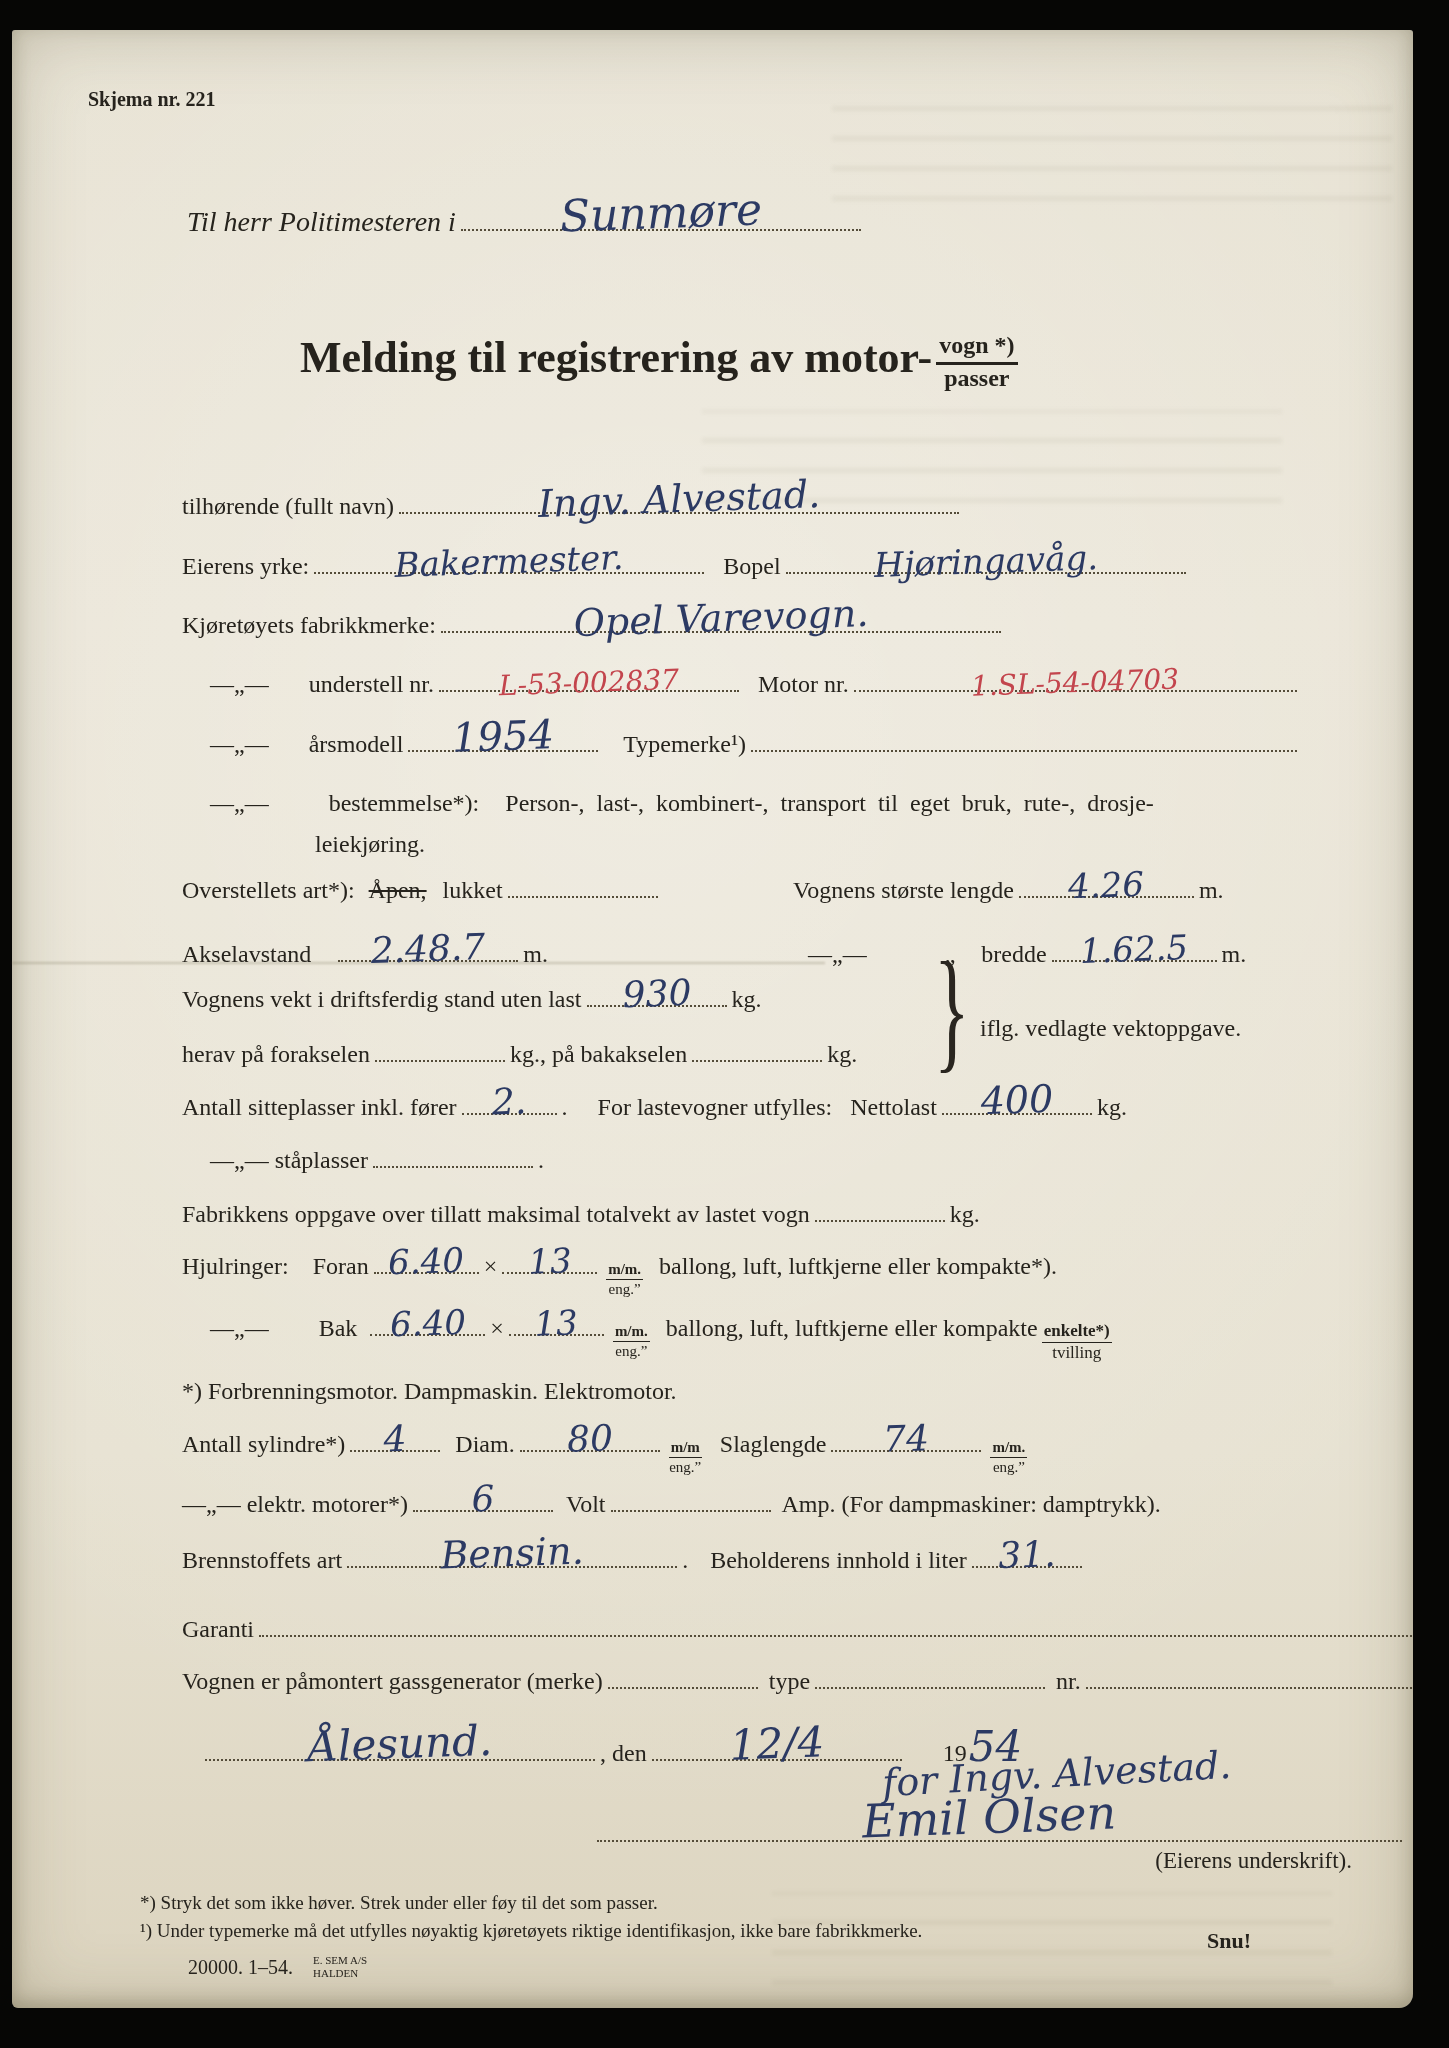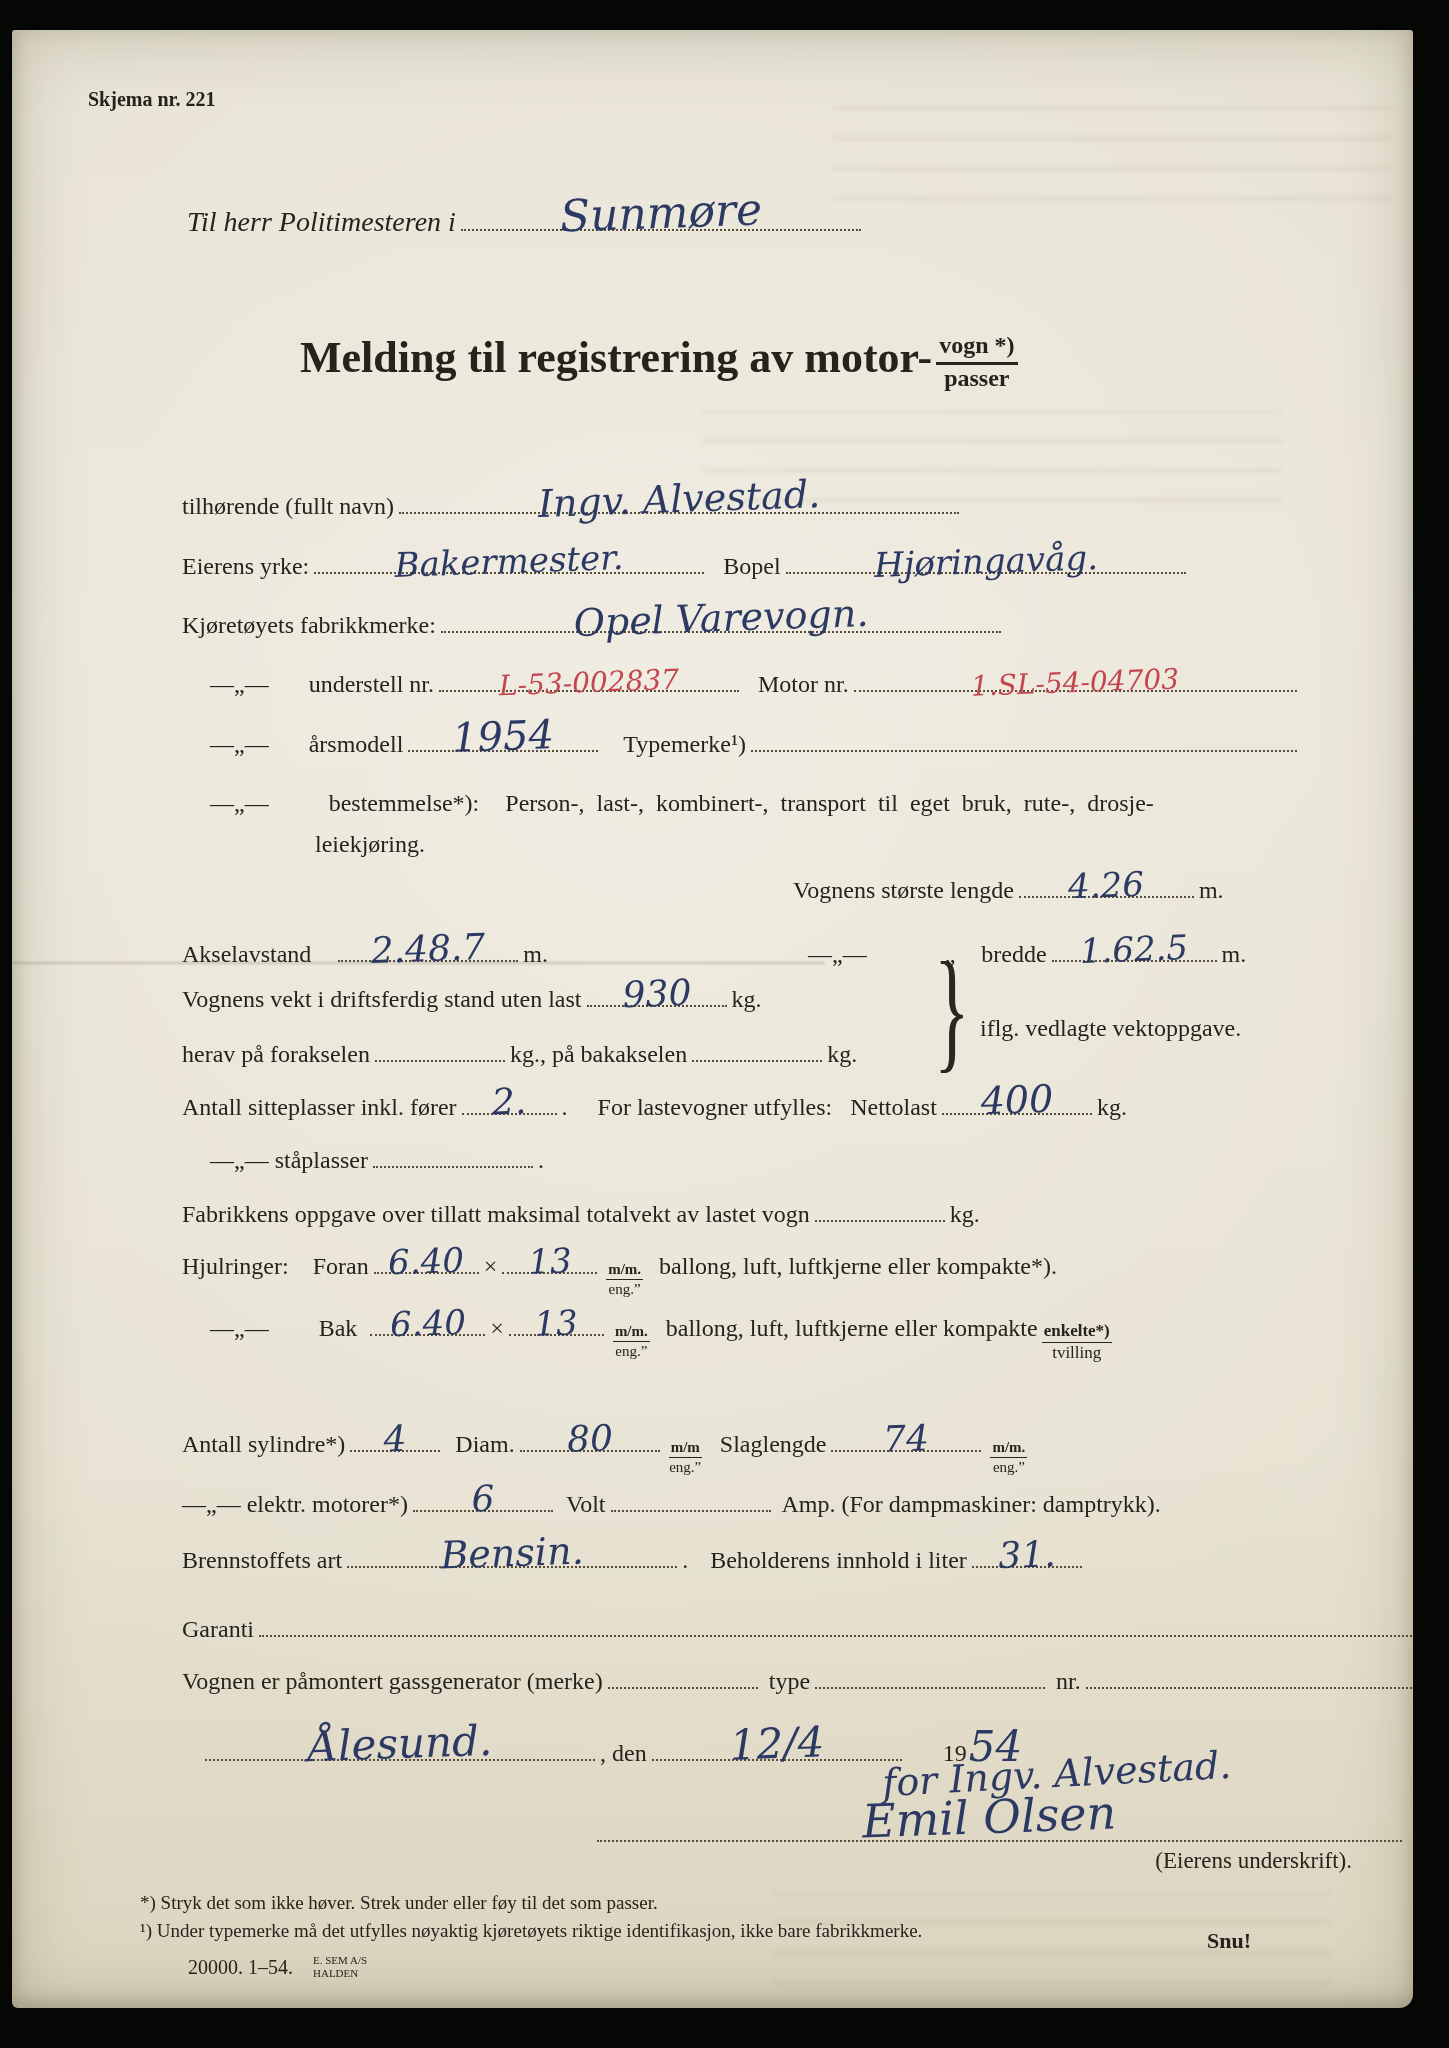--- a/index.html
+++ b/index.html
@@ -114,20 +114,28 @@
 
   <div class="row" style="left:198px;top:760px;width:1092px">
     <span>—„—</span>
     <i class="sp" style="width:60px"></i>
     <span>bestemmelse*):</span>
     <i class="sp" style="width:26px"></i>
     <span style="word-spacing:6px">Person-, last-, kombinert-, transport til eget bruk, rute-, drosje-</span>
   </div>
   <div class="abs" style="left:303px;top:801px;font-size:24px">leiekjøring.</div>
 
+  <div class="row" style="left:170px;top:846px">
+    <span>Overstellets art*):</span>
+    <i class="sp" style="width:14px"></i>
+    <span class="strike">Åpen,</span>
+    <i class="sp" style="width:16px"></i>
+    <span>lukket</span>
+    <span class="fill" style="width:150px"></span>
+  </div>
   <div class="row" style="left:781px;top:846px">
     <span>Vognens største lengde</span>
     <span class="fill" style="width:175px">
       <span class="hand" style="font-size:34px">4.26</span>
     </span>
     <span>m.</span>
   </div>
 
   <div class="row" style="left:170px;top:910px">
     <span>Akselavstand</span>
@@ -222,20 +230,21 @@
     <span>×</span>
     <span class="fill" style="width:95px">
       <span class="hand" style="font-size:34px">13</span>
     </span>
     <span class="frac"><b>m/m.</b><span>eng.”</span></span>
     <i class="sp" style="width:12px"></i>
     <span>ballong, luft, luftkjerne eller kompakte</span>
     <span class="frac" style="font-size:17px"><b>enkelte*)</b><span>tvilling</span></span>
   </div>
 
+  <div class="abs" style="left:170px;top:1348px;font-size:24px">*) Forbrenningsmotor.   Dampmaskin.   Elektromotor.</div>
 
   <div class="row" style="left:170px;top:1400px">
     <span>Antall sylindre*)</span>
     <span class="fill" style="width:90px">
       <span class="hand" style="font-size:36px">4</span>
     </span>
     <i class="sp" style="width:10px"></i>
     <span>Diam.</span>
     <span class="fill" style="width:140px">
       <span class="hand" style="font-size:36px">80</span>

